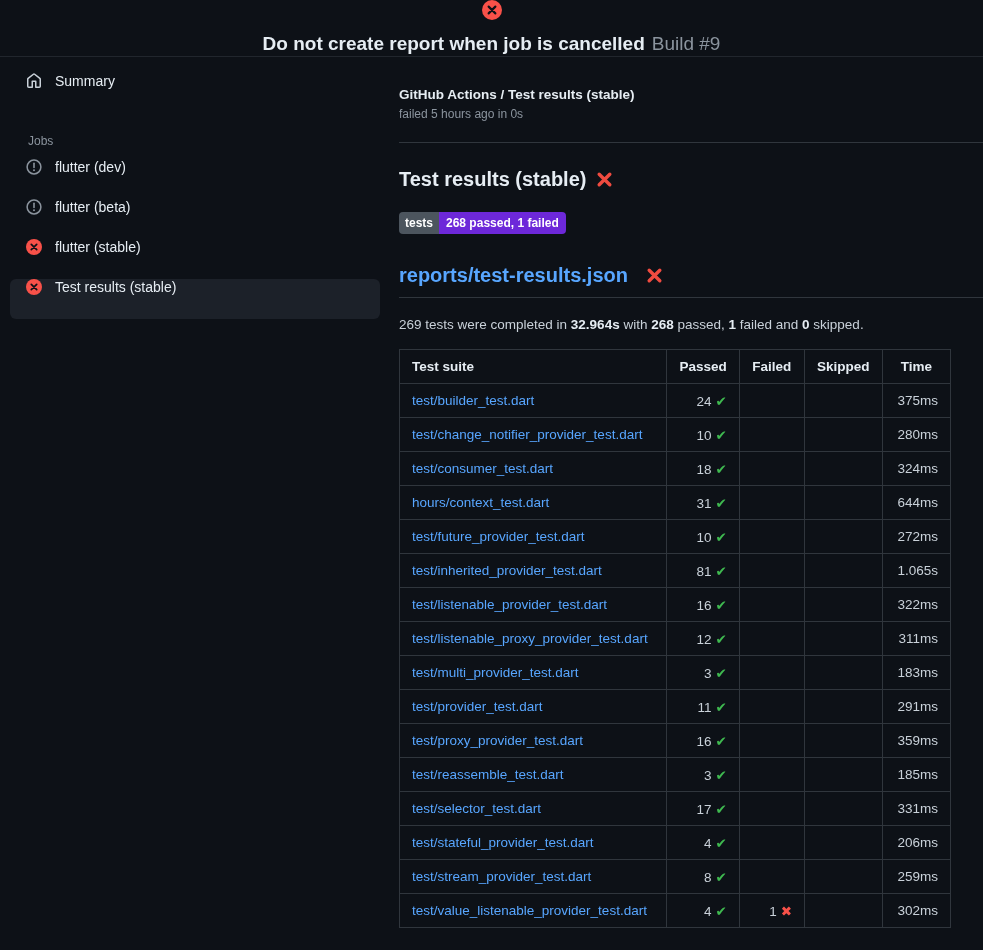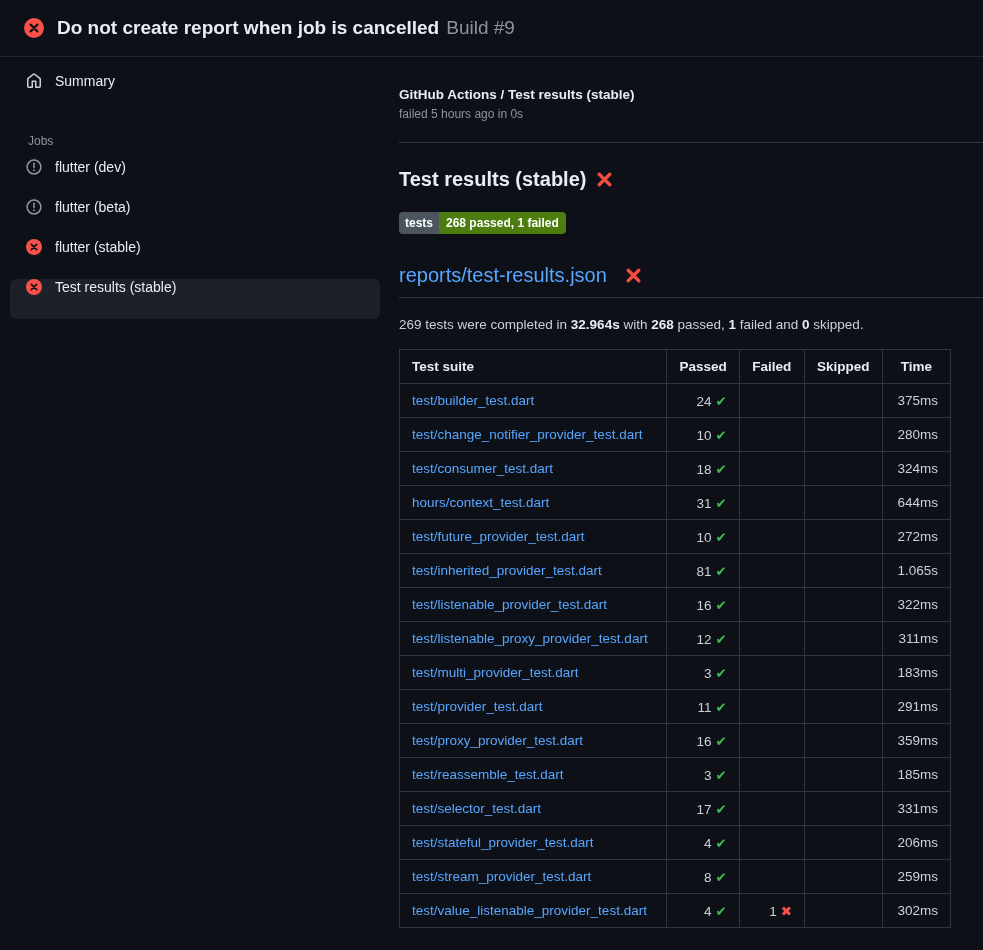--- a/index.html
+++ b/index.html
@@ -11,20 +11,21 @@
     color: #c9d1d9;
     font-family: "Liberation Sans", "DejaVu Sans", sans-serif;
   }
 
   
   .build-header {
     height: 57px;
     display: flex; align-items: center; gap: 13px;
     padding: 0 24px;
     border-bottom: 1px solid #21262d;
+    flex-direction: column;
   }
   .build-header h1 { margin: 0; font-size: 19px; font-weight: 700; color: #e6edf3; }
   .build-header .build-label { color: #8b949e; font-weight: 400; margin-left: 7px; }
 
   
   .layout { display: flex; height: 893px; }
   .sidebar { width: 390px; flex-shrink: 0; padding-top: 16px; }
   .main { flex: 1; padding: 0 0 0 9px; min-width: 0; }
 
   
@@ -46,25 +47,25 @@
   .section-title {
     display: flex; align-items: center; gap: 10px;
     font-size: 20px; font-weight: 700; color: #e6edf3;
     margin: 25px 0 21px;
   }
   .badge {
     display: inline-flex; font-size: 12px; font-weight: 600;
     border-radius: 4px; overflow: hidden; line-height: 1;
   }
   .badge-label { background: #4c555e; color: #ffffff; padding: 5px 6px; }
-  .badge-value { background: #4d7c0f; color: #ffffff; padding: 5px 7px; }
+  .badge-value { background: #6d28d9; color: #ffffff; padding: 5px 7px; }
 
   .report-title {
     display: flex; align-items: center; gap: 18px;
-    font-size: 20px; font-weight: 400;
+    font-size: 20px; font-weight: 700;
     margin: 30px 0 9px; padding-bottom: 10px;
     border-bottom: 1px solid #30363d;
   }
   .report-title a { color: #58a6ff; text-decoration: none; }
 
   .summary-line { font-size: 13.5px; color: #c9d1d9; margin: 19px 0 0; }
   .summary-line b { color: #e6edf3; }
 
   
   table.results {

